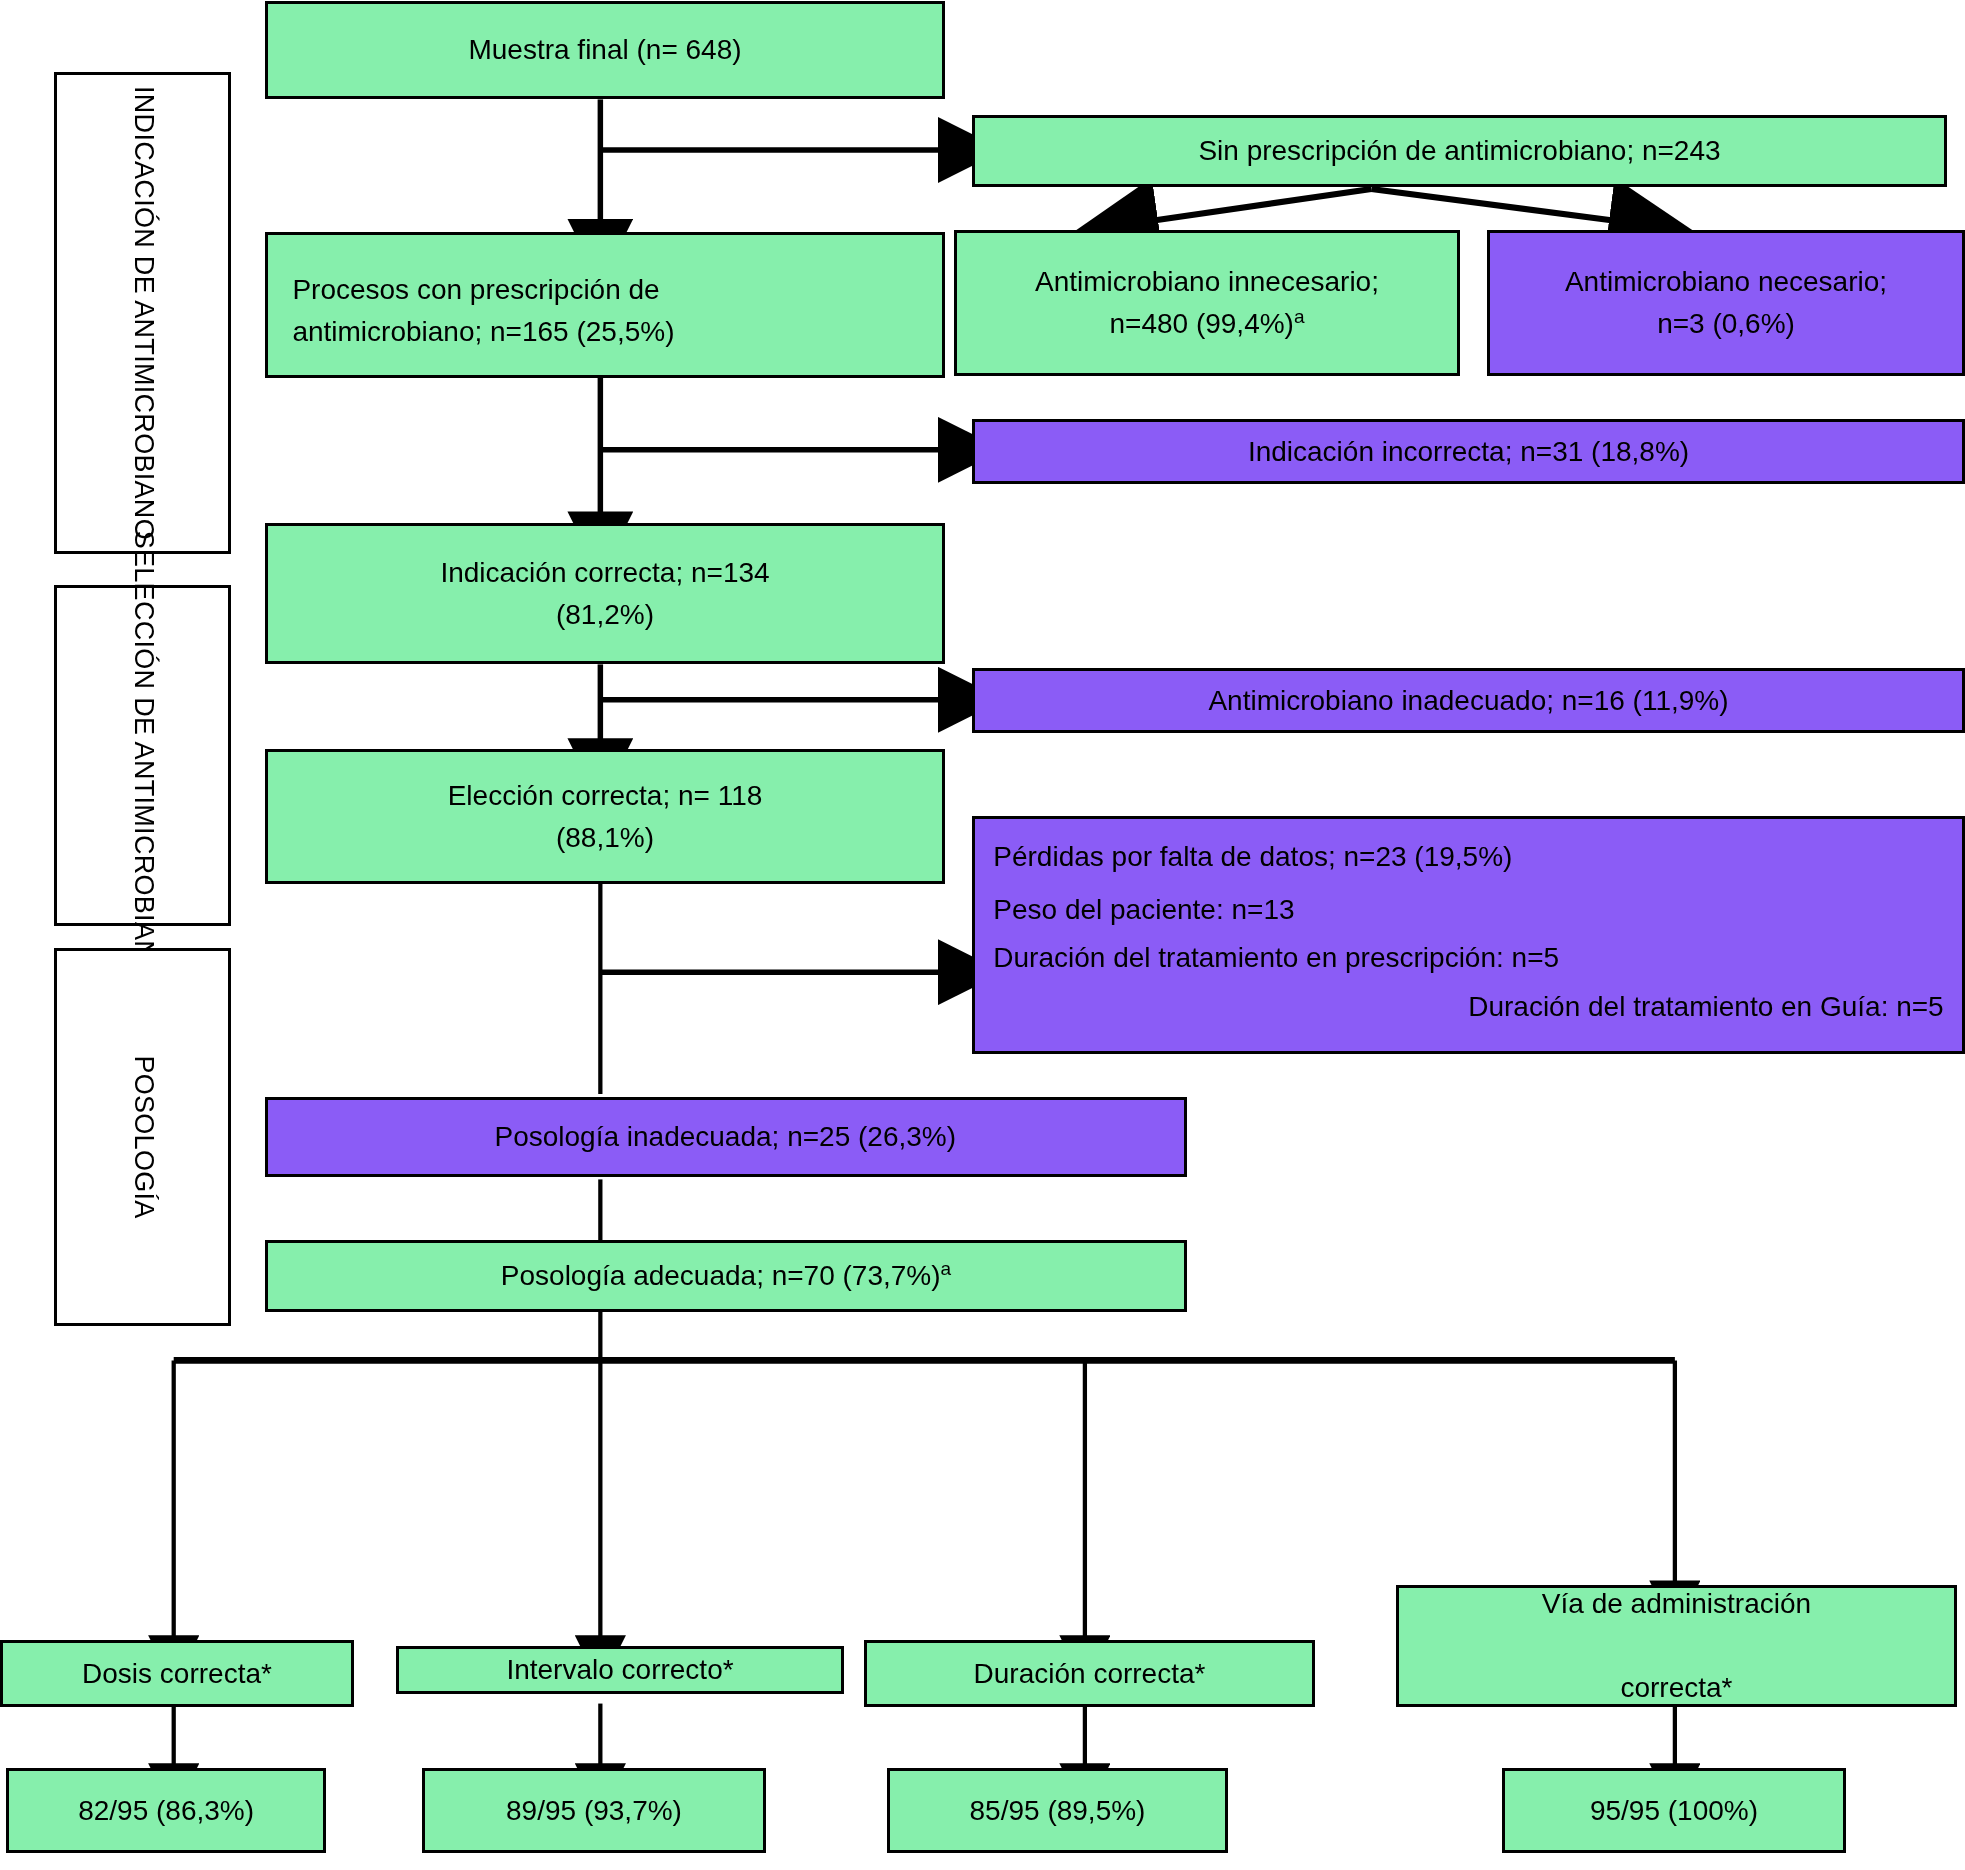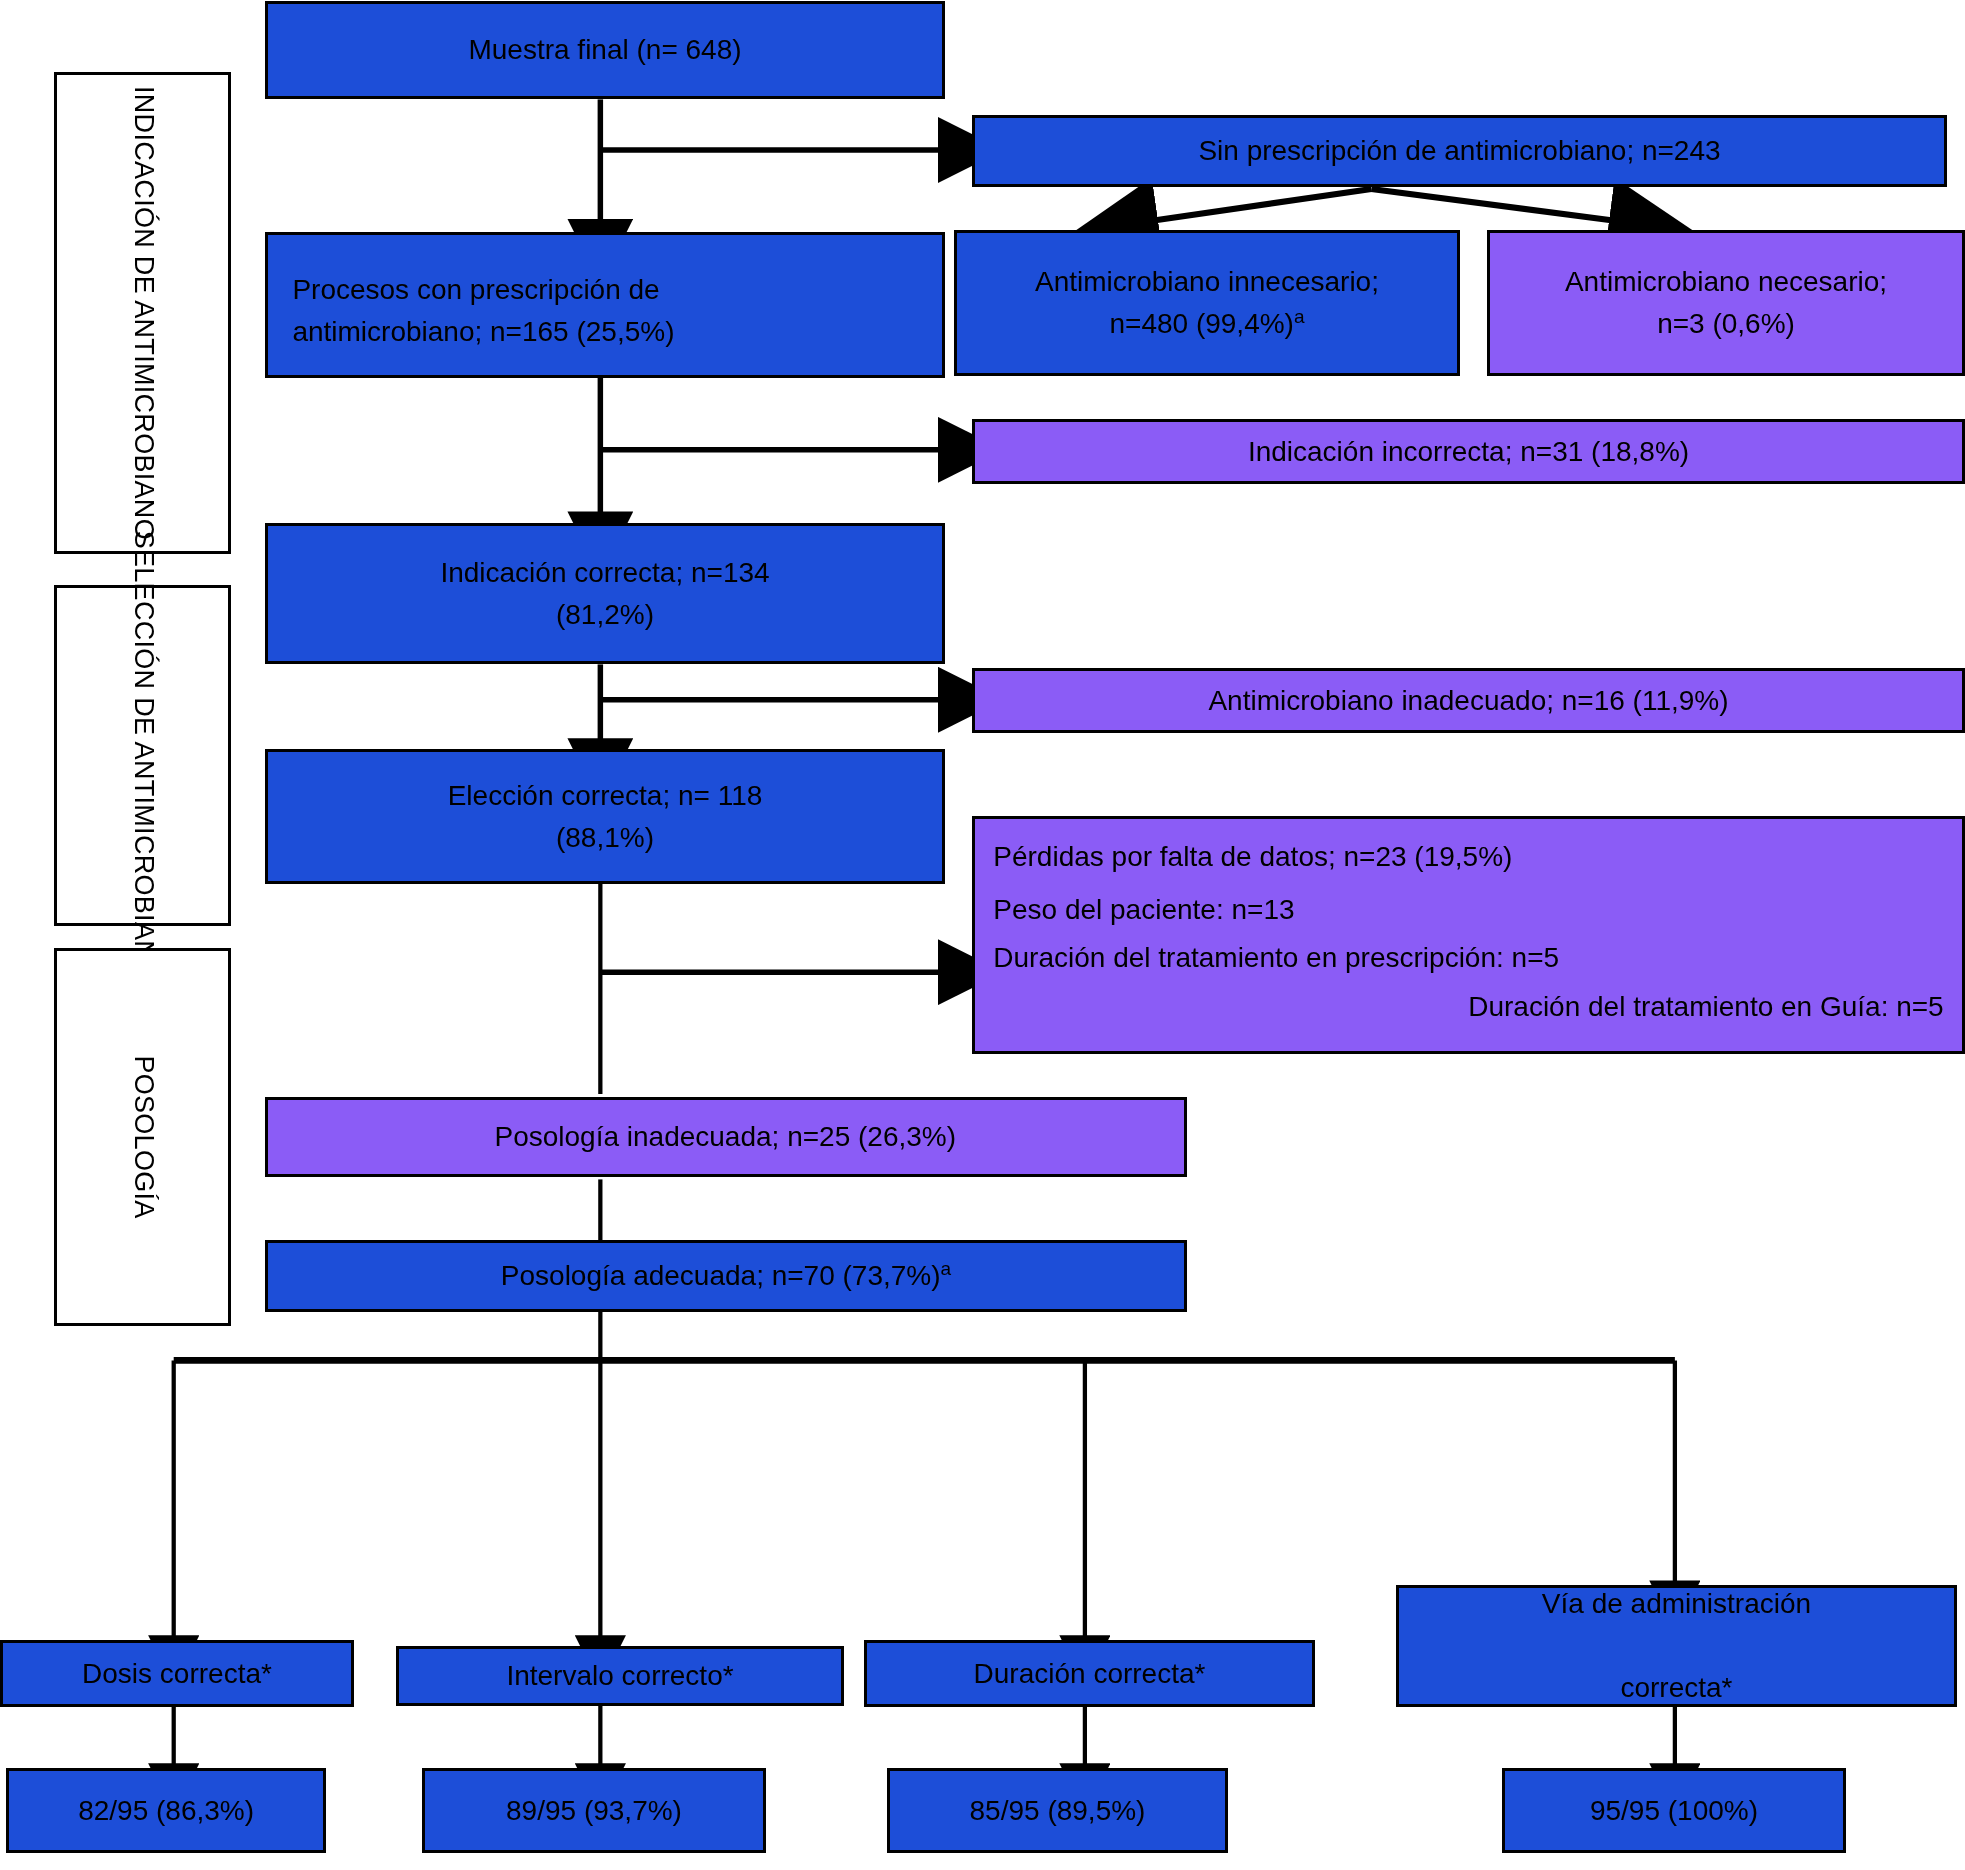--- a/index.html
+++ b/index.html
@@ -9,21 +9,21 @@
     height:1870px;
     background:#ffffff;
     font-family:"Liberation Sans", sans-serif;
     overflow:hidden;
   }
   #wires{position:absolute;left:0;top:0;width:1965px;height:1870px;pointer-events:none;}
   .box{
     position:absolute;
     box-sizing:border-box;
     border:3px solid #000000;
-    background:#1d4ed8;
+    background:#86efac;
     display:flex;
     align-items:center;
     justify-content:center;
     font-size:28px;
     line-height:1.5;
     color:#000000;
     text-align:center;
     padding:3.7px 8.5px;
   }
   .box.gray{background:#8b5cf6;}
@@ -177,21 +177,21 @@
   <div class="box" style="left:265px;top:1240px;width:922px;height:72px;">
     <span class="txt">
       <span>Posología adecuada; n=70 (73,7%)</span><sup>a</sup>
     </span>
   </div>
 
   <div class="box" style="left:0px;top:1640px;width:354px;height:67px;">
     <span class="txt">Dosis correcta*</span>
   </div>
 
-  <div class="box" style="left:396px;top:1646px;width:448px;height:60px;">
+  <div class="box" style="left:396px;top:1646px;width:448px;height:48px;">
     <span class="txt">Intervalo correcto*</span>
   </div>
 
   <div class="box" style="left:864px;top:1640px;width:451px;height:67px;">
     <span class="txt">Duración correcta*</span>
   </div>
 
   <div class="box" style="left:1396px;top:1585px;width:561px;height:122px;">
     <span class="txt">
       <span>Vía de administración</span><br><br>

